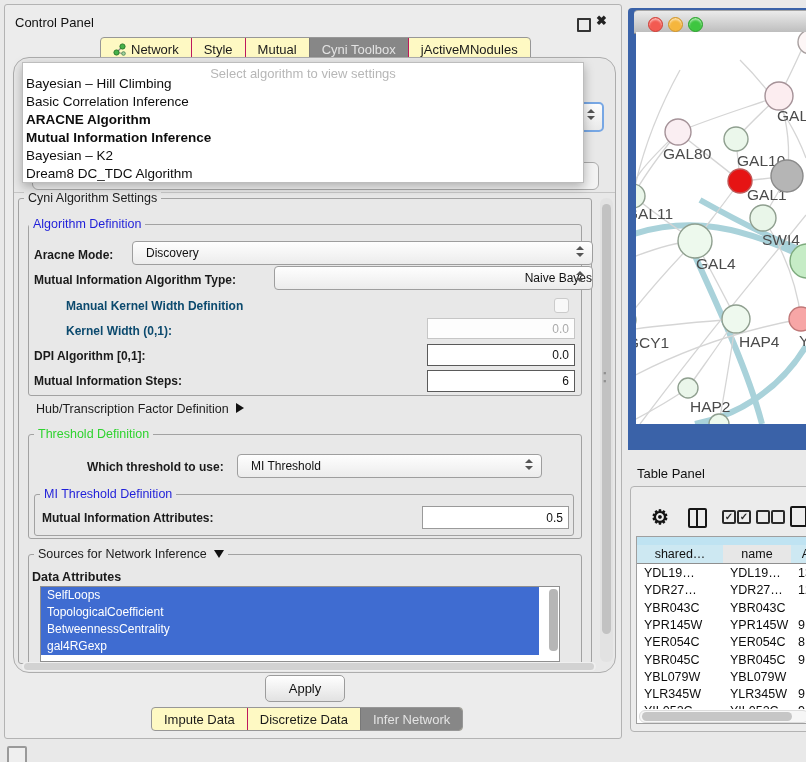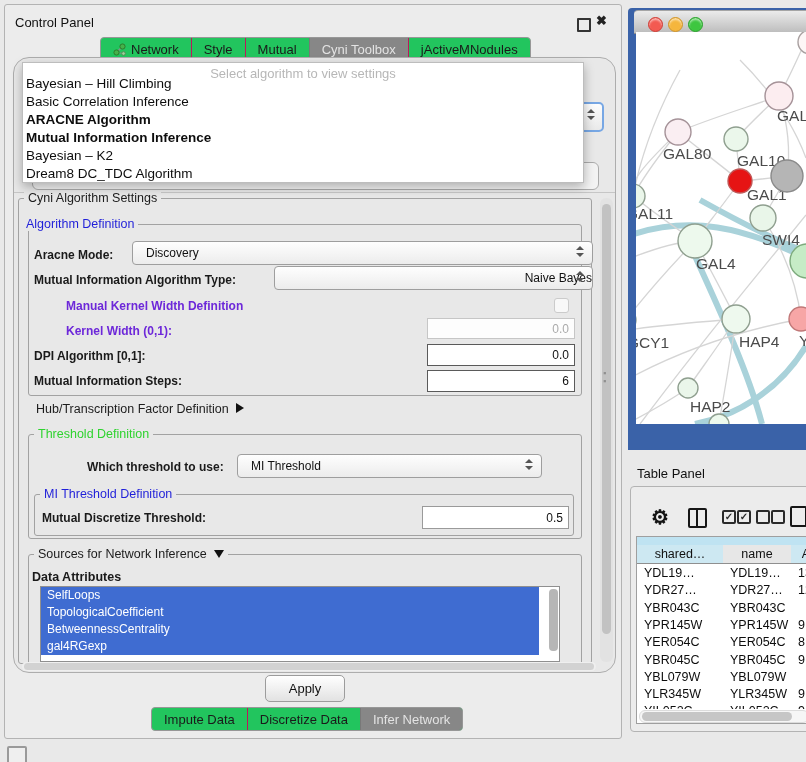--- a/index.html
+++ b/index.html
@@ -6,37 +6,37 @@
   #stage{position:relative;width:806px;height:762px;background:#e9e9e9;overflow:hidden;
          font-family:"Liberation Sans",sans-serif;-webkit-font-smoothing:antialiased;}
   .abs{position:absolute;}
   
   #control-panel{left:4px;top:4px;width:616px;height:733px;background:#ececec;
                  border:1px solid #b3b3b3;border-radius:3px;}
   #cp-title{left:10px;top:10px;font-size:13px;color:#111;}
   #cp-float{left:572px;top:13px;width:10px;height:10px;border:2px solid #333;border-radius:1px;}
   #cp-close{left:591px;top:8px;font-size:13px;font-weight:bold;color:#222;}
   
-  .seg-bar{display:inline-flex;background:#22c55e;border:1px solid #979797;border-radius:4px;
+  .seg-bar{display:inline-flex;background:#fef9c3;border:1px solid #979797;border-radius:4px;
            overflow:hidden;height:22px;}
   .seg{display:flex;align-items:center;gap:5px;padding:0 12px;font-size:13px;color:#1a1a1a;
        border-left:1px solid #be185d;white-space:nowrap;}
   .seg:first-child{border-left:none;}
   .seg.selected{background:#878787;color:#e3e3e3;border-left-color:#787878;}
   #top-tabs{left:95px;top:32px;}
   #bottom-tabs{left:146px;top:702px;}
   
   #settings-view{left:8px;top:52px;width:601px;height:614px;background:#e8e8e8;
                  border:1px solid #adadad;border-radius:16px;overflow:hidden;}
   .groupbox{border:1px solid #a2a2a2;border-radius:3px;}
   .gtitle{position:absolute;background:#e8e8e8;padding:0 4px;font-size:12.5px;color:#1c1c1c;white-space:nowrap;}
   .gtitle.blue{color:#1f1fd9;}
   .gtitle.green{color:#2fd32f;}
   .lbl{position:absolute;font-size:12px;font-weight:bold;color:#1a1a1a;white-space:nowrap;}
-  .lbl.dis{color:#6d28d9;padding-left:32px;}
+  .lbl.dis{color:#0c4a6e;padding-left:32px;}
   .field{position:absolute;background:#fff;border:1px solid #5a5a5a;font-size:12px;color:#111;
          text-align:right;padding:0 5px;display:flex;align-items:center;justify-content:flex-end;}
   .field.dis{border-color:#c6c6c6;color:#ababab;background:#fdfdfd;}
   .combo{position:absolute;height:22px;border:1px solid #9e9e9e;border-radius:4px;
          background:linear-gradient(#fefefe,#ececec);display:flex;align-items:center;
          font-size:12px;color:#111;padding-left:13px;}
   .combo .arrows{position:absolute;right:8px;top:4px;}
   .tri-up{width:0;height:0;border-left:4px solid transparent;border-right:4px solid transparent;
           border-bottom:4px solid #555;margin-bottom:3px;}
   .tri-dn{width:0;height:0;border-left:4px solid transparent;border-right:4px solid transparent;
@@ -153,21 +153,21 @@
             <div class="tri-dn"></div>
           </div>
       </div>
       <div class="abs" id="frag-bigcombo"></div>
       <div class="abs" id="set-sep"></div>
 
       <div class="abs groupbox" style="left:4px;top:140px;width:572px;height:464px;"></div>
       <div class="gtitle" style="left:10px;top:133px;">Cyni Algorithm Settings</div>
 
       <div class="abs groupbox" style="left:14px;top:166px;width:552px;height:170px;"></div>
-      <div class="gtitle blue" style="left:8px;top:159px;">Algorithm Definition</div>
+      <div class="gtitle blue" style="left:15px;top:159px;">Algorithm Definition</div>
 
       <div class="lbl" style="left:20px;top:190px;">Aracne Mode:</div>
       <div class="combo" style="left:118px;top:183px;width:446px;">
         <span>Discovery</span>
         <div class="arrows">
             <div class="tri-up"></div>
             <div class="tri-dn"></div>
           </div>
       </div>
 
@@ -203,21 +203,21 @@
       <div class="combo" style="left:223px;top:396px;width:290px;">
         <span>MI Threshold</span>
         <div class="arrows">
             <div class="tri-up"></div>
             <div class="tri-dn"></div>
           </div>
       </div>
 
       <div class="abs groupbox" style="left:20px;top:436px;width:538px;height:40px;"></div>
       <div class="gtitle blue" style="left:26px;top:429px;">MI Threshold Definition</div>
-      <div class="lbl" style="left:28px;top:453px;">Mutual Discretize Threshold:</div>
+      <div class="lbl" style="left:28px;top:453px;">Mutual Information Attributes:</div>
       <div class="field" style="left:408px;top:448px;width:135px;height:21px;border-color:#9a9a9a;">0.5</div>
 
       <div class="abs groupbox" style="left:14px;top:496px;width:552px;height:110px;"></div>
       <div class="gtitle" style="left:20px;top:489px;">
         <span>Sources for Network Inference</span><span class="expander-down"></span>
       </div>
       <div class="lbl" style="left:18px;top:512px;font-size:12.5px;">Data Attributes</div>
       <div id="attr-list">
         <div class="attr-item" style="background: rgb(63, 108, 209);">SelfLoops</div>
           <div class="attr-item" style="background: rgb(63, 108, 209);">TopologicalCoefficient</div>

